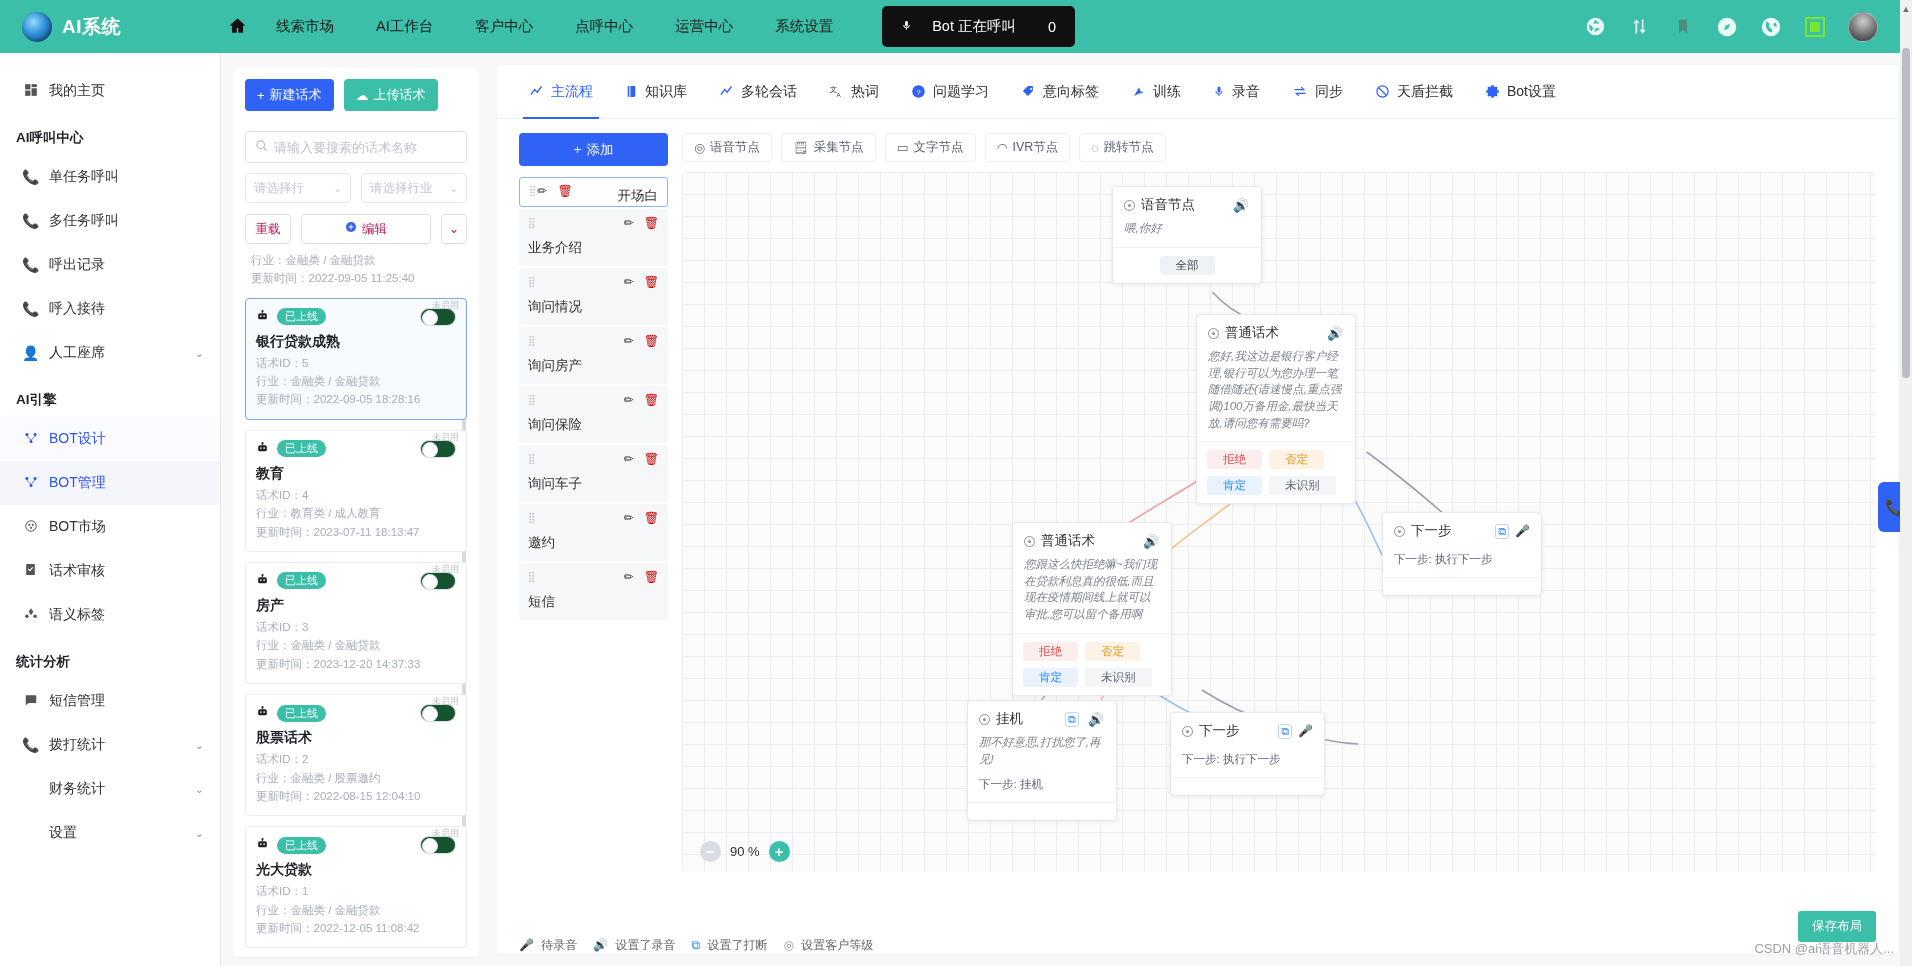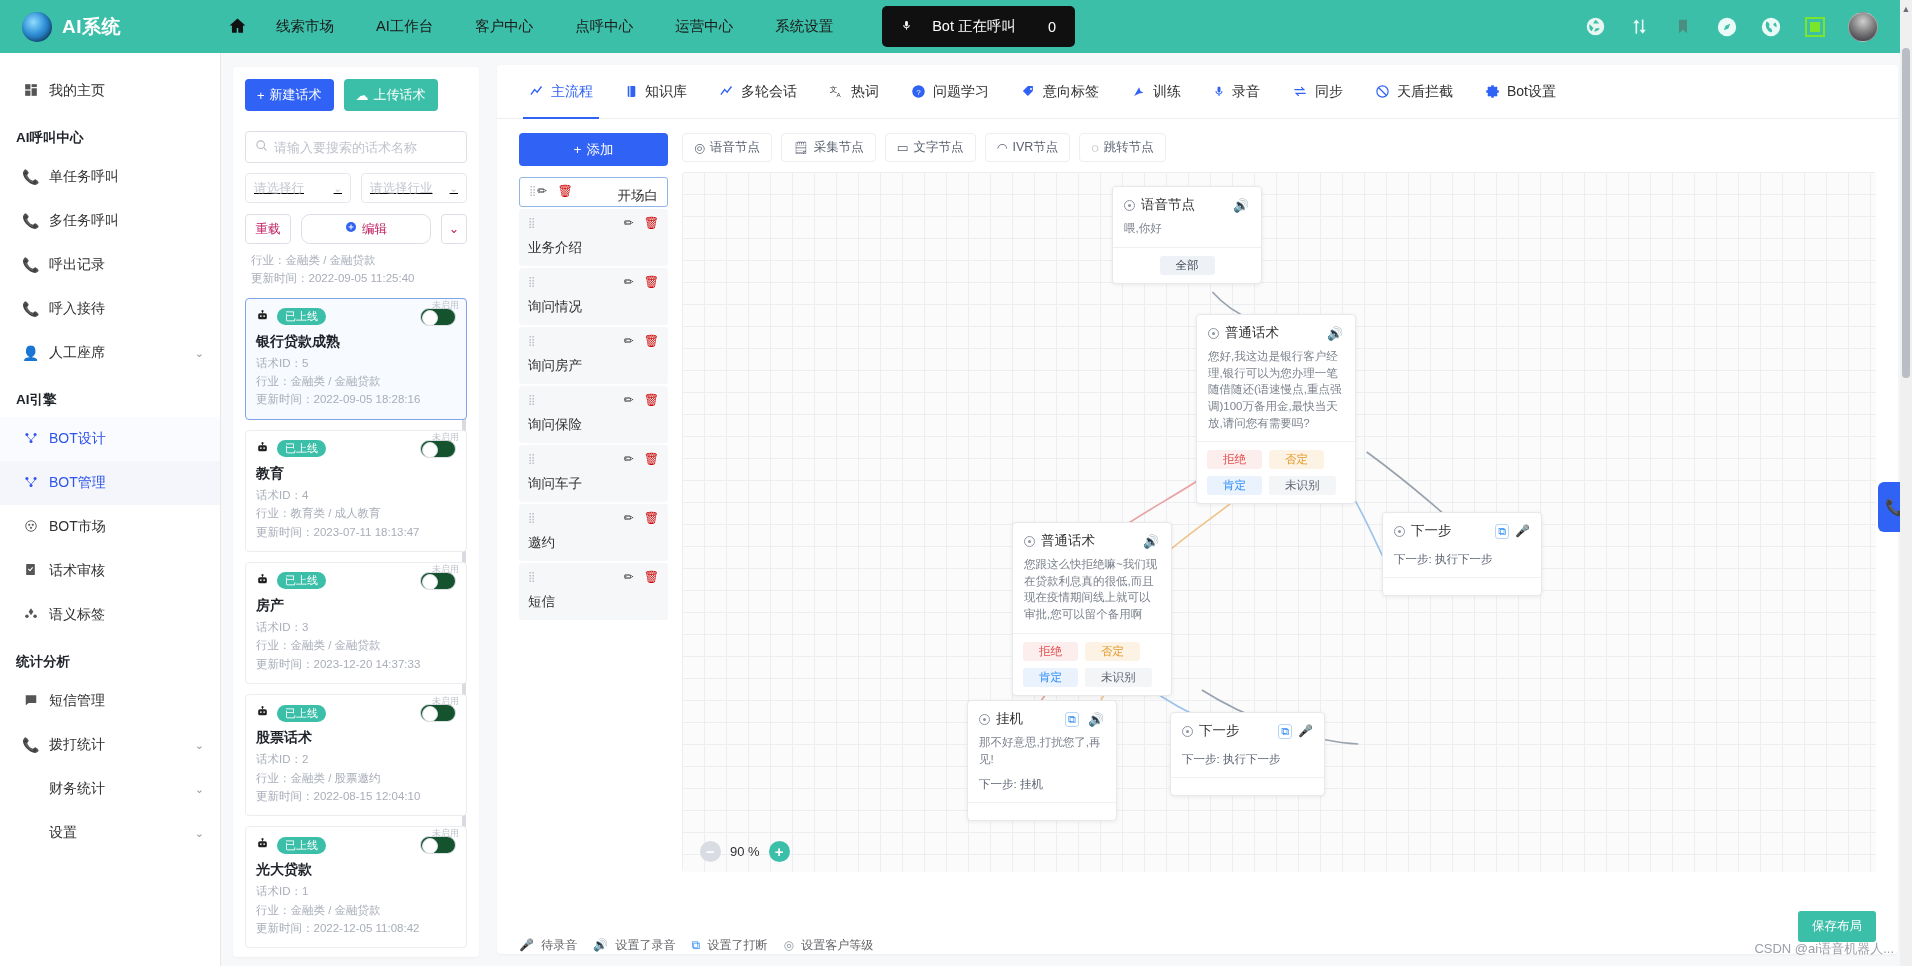--- a/index.html
+++ b/index.html
@@ -82,35 +82,35 @@
   .btn-green { background: #3bbfa8; }
   .search-box {
     margin-top: 20px; height: 32px; border: 1px solid #dcdfe6; border-radius: 4px;
     display: flex; align-items: center; gap: 6px; padding: 0 9px;
   }
   .search-box input {
     border: none; outline: none; font-size: 13px; color: #606266; width: 100%;
     font-family: inherit; background: transparent;
   }
   .search-box input::placeholder { color: #bfc3cc; }
-  .selects { display: flex; gap: 10px; margin-top: 10px; text-decoration: underline; }
+  .selects { display: flex; gap: 10px; margin-top: 10px; }
   .sel {
     flex: 1; height: 30px; border: 1px solid #e4e7ed; border-radius: 4px;
     display: flex; align-items: center; justify-content: space-between;
     padding: 0 8px; font-size: 12.5px; color: #c2c6cf; cursor: pointer;
   }
   .sel .cv { font-size: 10px; }
   .act-row { display: flex; gap: 10px; margin-top: 11px; }
   .btn-out {
     height: 30px; border: 1px solid #dcdfe6; border-radius: 4px; background: #fff;
     color: #be185d; font-size: 12.5px; display: inline-flex; align-items: center;
     justify-content: center; gap: 5px; cursor: pointer; font-family: Liberation Serif, serif;
   }
   .btn-reset { width: 46px; }
-  .btn-edit { flex: 1; border-radius: 9px; }
+  .btn-edit { flex: 1; }
   .btn-caret { width: 26px; }
   .list-scroll { margin-top: 8px; position: relative; height: 745px; overflow: hidden; }
   .partial-card {
     font-size: 11.5px; color: #a8adb8; line-height: 1.55; padding: 0 6px 10px 6px;
   }
   .sc-card {
     border: 1px solid #ebedf0; border-radius: 4px; padding: 9px 10px 10px 10px;
     margin-bottom: 10px; background: #fff; position: relative; cursor: pointer;
   }
   .sc-card.selected { border: 1px solid #7fa4e8; background: #f7faff; }
@@ -201,21 +201,21 @@
     width: 11px; height: 11px; border-radius: 50%; border: 1px solid #8d93a0; position: relative;
   }
   .fn-circ::after {
     content:""; position:absolute; left:3px; top:3px; width:3px; height:3px;
     border-radius:50%; background:#8d93a0;
   }
   .fn-sound { margin-left: auto; color: #2f8ef4; font-size: 13px; cursor: pointer; }
   .fn-copy { margin-left: auto; color: #2f8ef4; font-size: 11px; cursor: pointer;
     border:1px solid #b9d6f7; border-radius:3px; padding:0 2px; }
   .fn-mic { color: #e0446d; font-size: 12px; cursor: pointer; }
-  .fn-body { padding: 2px 11px 10px 11px; color: #7b818c; font-size: 11.5px; line-height: 1.45; }
+  .fn-body { padding: 2px 11px 10px 11px; color: #7b818c; font-size: 11.5px; line-height: 1.45; font-style: italic; }
   .fn-foot {
     border-top: 1px solid #eef0f3; padding: 8px 10px; display: flex; gap: 7px;
     align-items: center; flex-wrap: wrap;
   }
   .pill { font-size: 11.5px; border-radius: 3px; padding: 2px 16px; cursor: pointer; }
   .p-reject { background: #fdeeee; color: #e34a4a; }
   .p-neg { background: #fdf3e4; color: #e39a2a; }
   .p-pos { background: #eaf2fe; color: #2f8ef4; }
   .p-unk { background: #f4f5f7; color: #5a6170; }
   .p-all { background: #eef2f7; color: #3c4350; }

